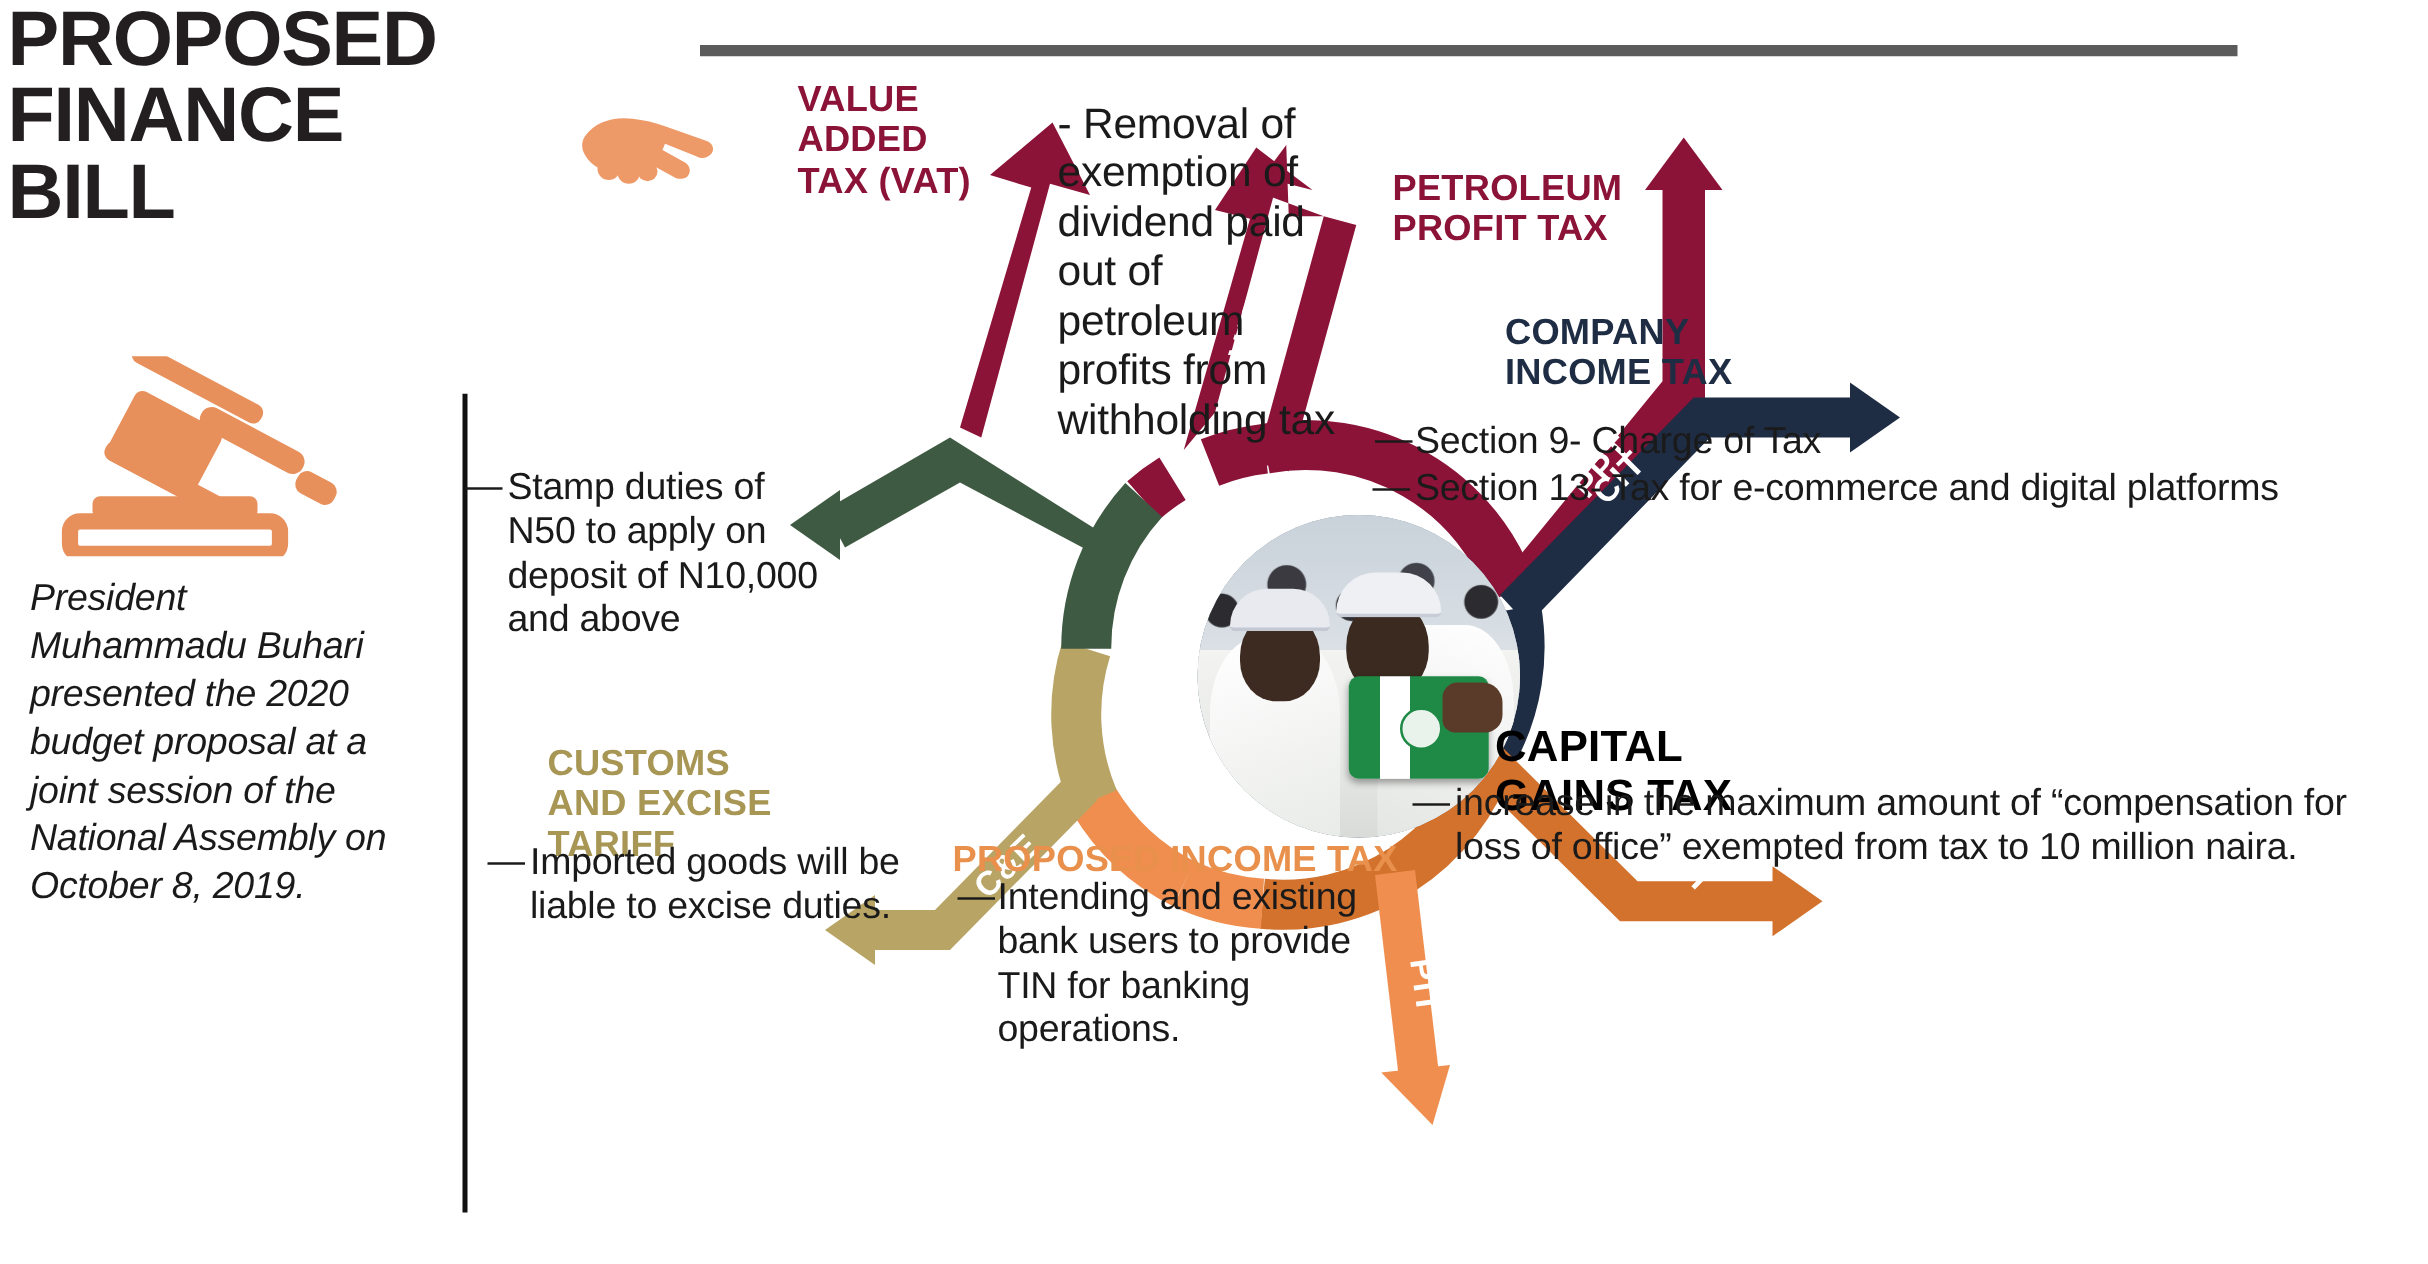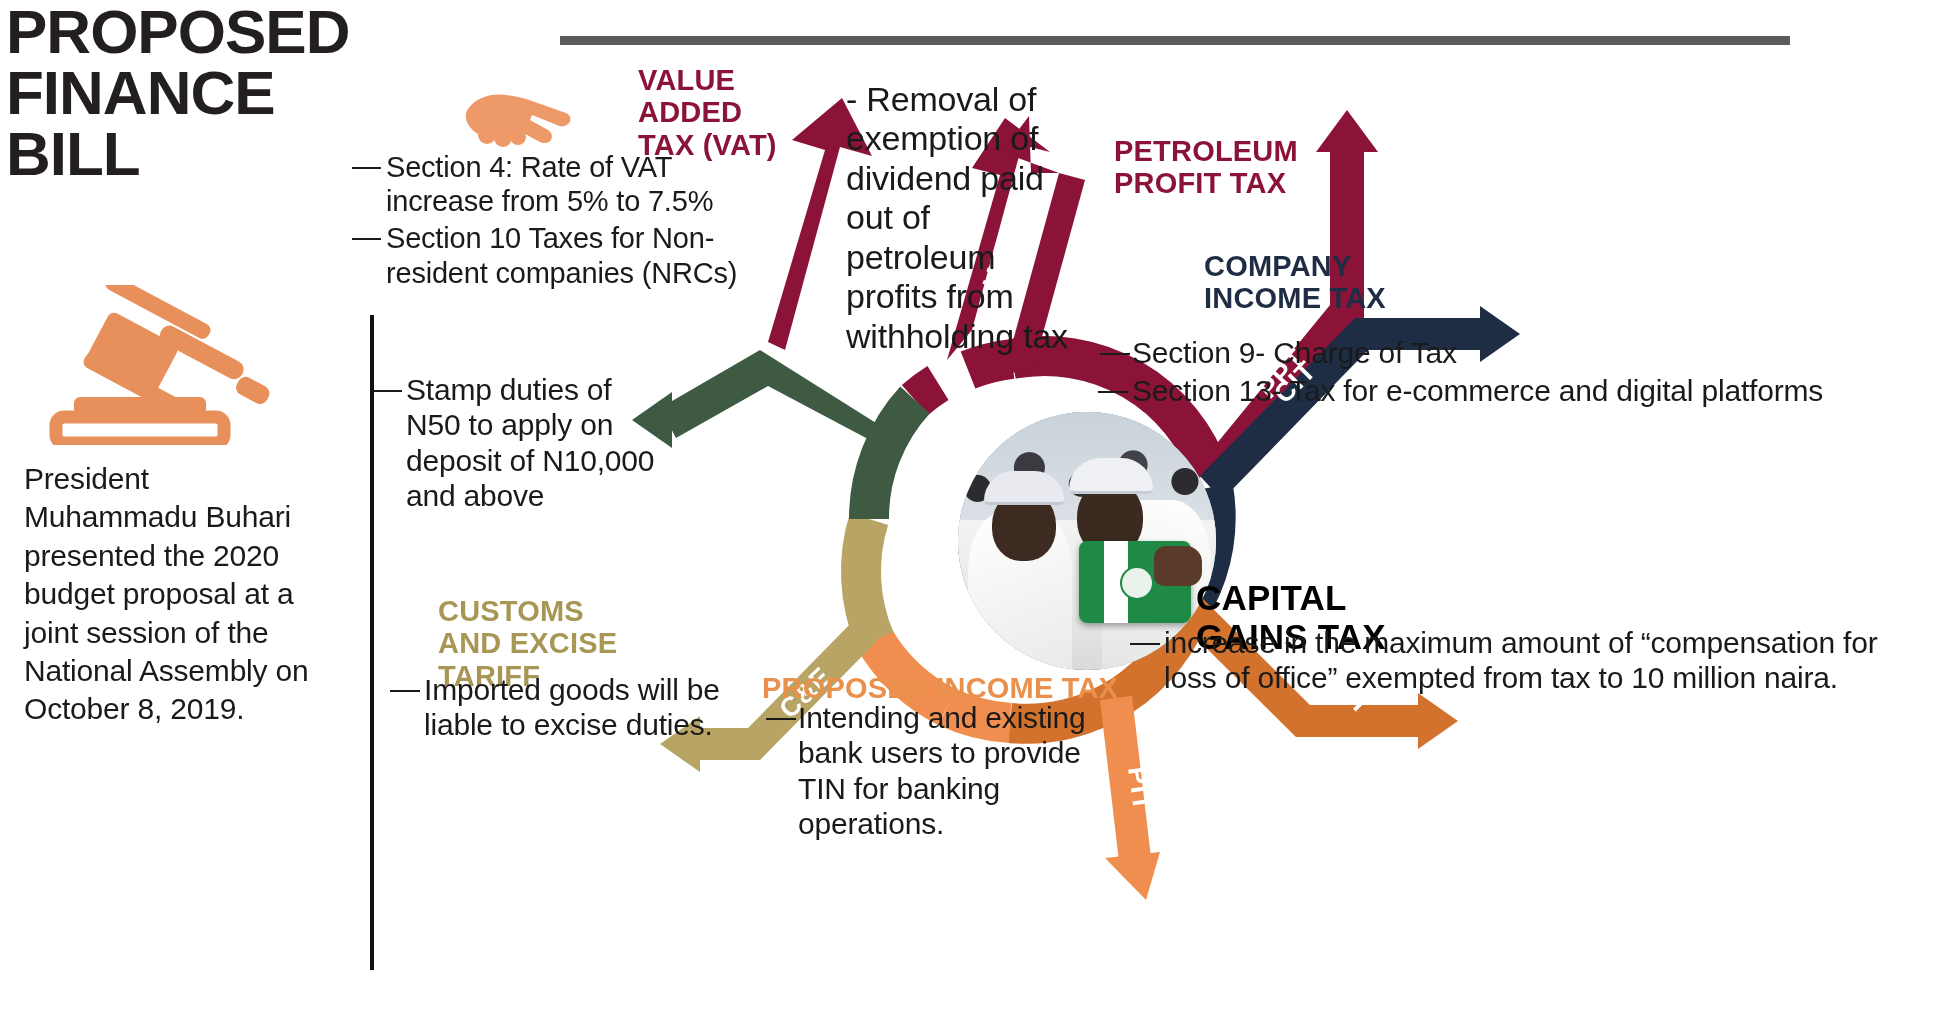--- a/index.html
+++ b/index.html
@@ -23,21 +23,21 @@
     position: absolute; left: 560px; top: 36px;
     width: 1230px; height: 9px; background: #5b5b5b;
   }
 
   
   .gavel { position: absolute; left: 48px; top: 285px; width: 230px; height: 160px; }
 
   
   .intro {
     position: absolute; left: 24px; top: 460px; width: 300px;
-    font-size: 30px; line-height: 1.28; 
+    font-size: 30px; line-height: 1.28; font-style: italic;
     color: #1a1a1a; letter-spacing: -0.2px;
   }
 
   
   .vrule {
     position: absolute; left: 370px; top: 315px;
     width: 4px; height: 655px; background: #111;
   }
 
   
@@ -266,26 +266,20 @@
       <div class="cap-r"></div>
     <div class="briefcase"></div>
     <div class="hand-b"></div>
   </div>
 
   <div class="hd" id="vat-head">
     <div>VALUE</div>
     <div>ADDED</div>
     <div>TAX (VAT)</div>
   </div>
-  <div class="body" id="vat-body">
-    <ul>
-      <li>Section 4: Rate of VAT increase from 5% to 7.5%</li>
-      <li>Section 10 Taxes for Non-resident companies (NRCs)</li>
-    </ul>
-  </div>
 
   <div class="plain" id="ppt-body">- Removal of exemption of dividend paid out of petroleum profits from withholding tax</div>
   <div class="hd" id="ppt-head">
     <div>PETROLEUM</div>
     <div>PROFIT TAX</div>
   </div>
 
   <div class="hd" id="cit-head">
     <div>COMPANY</div>
     <div>INCOME TAX</div>

